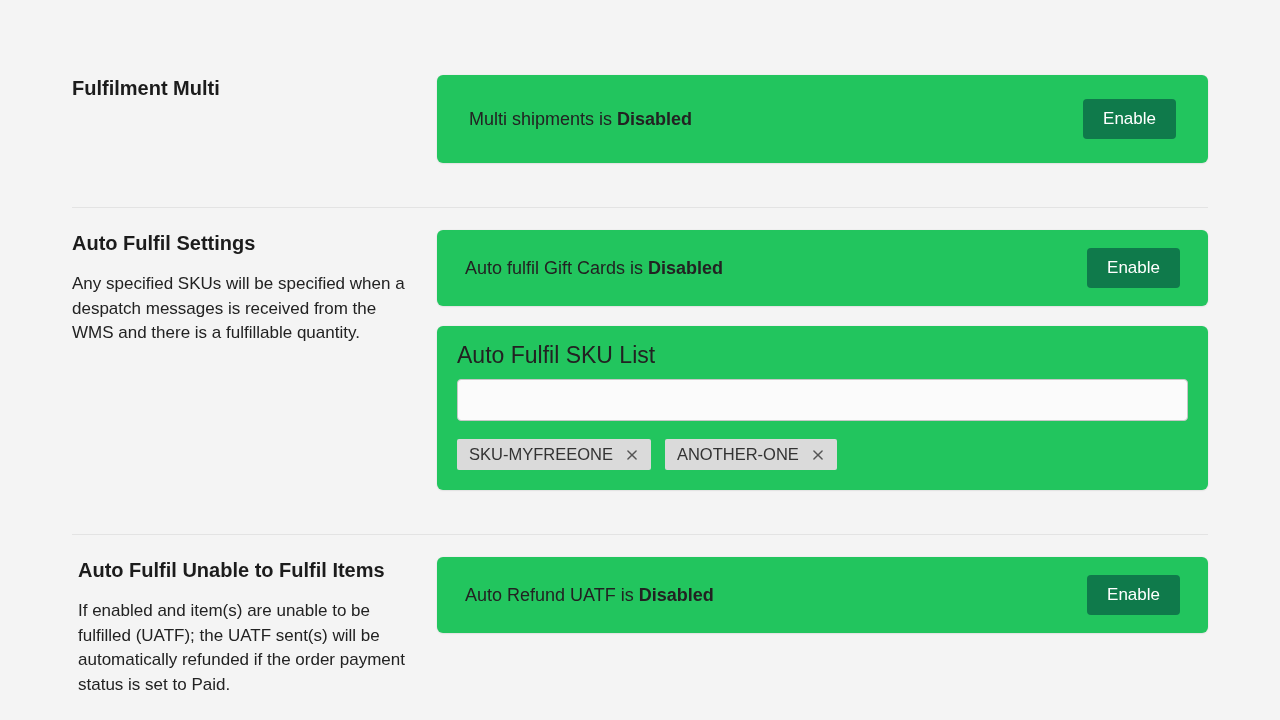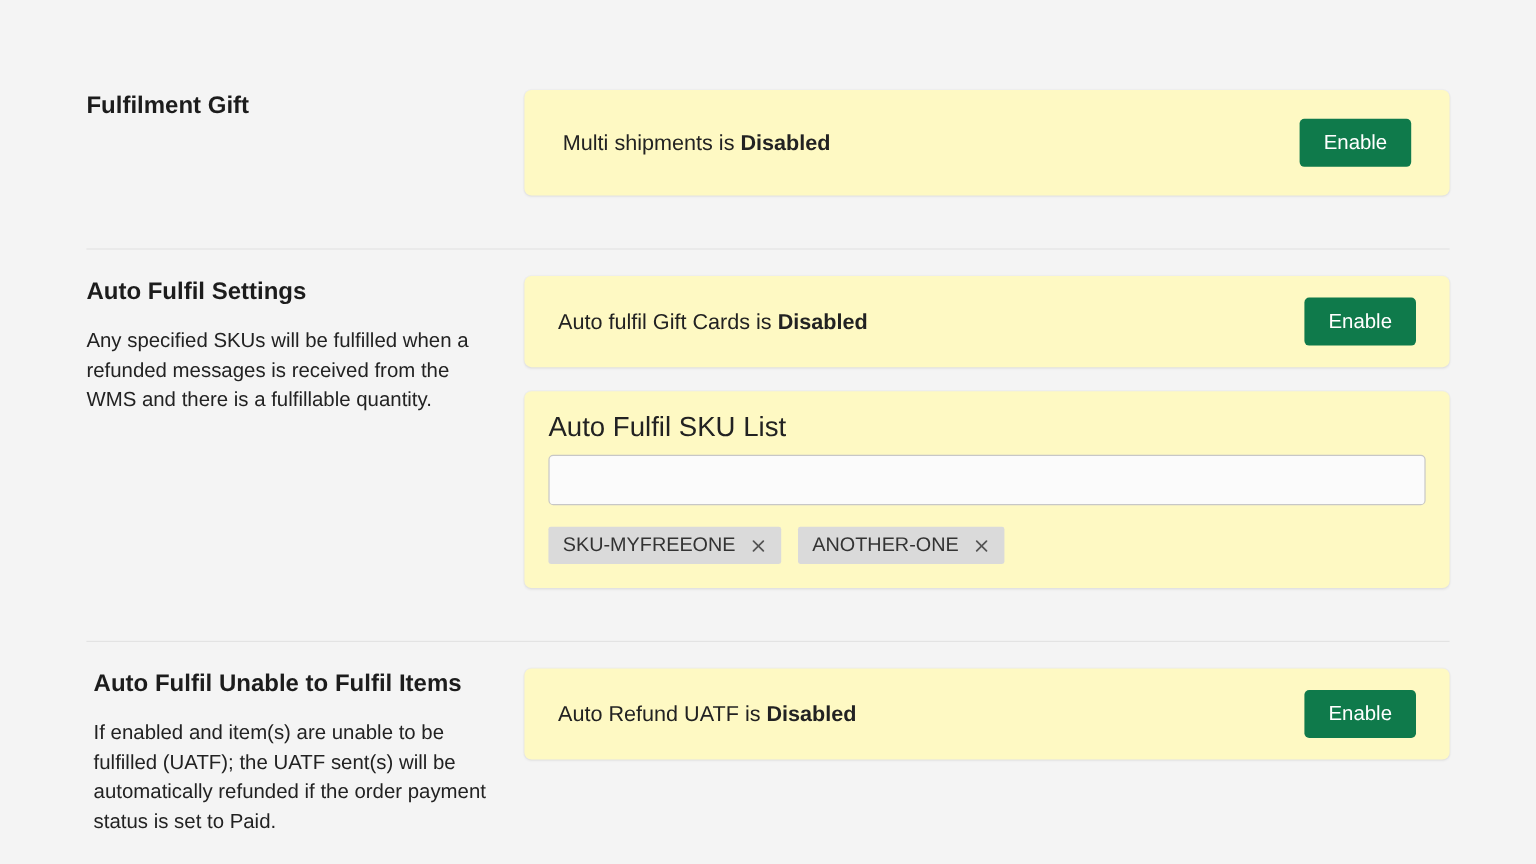--- a/index.html
+++ b/index.html
@@ -41,21 +41,21 @@
     line-height: 1.3;
   }
   .section-desc {
     font-size: 17px;
     line-height: 1.45;
     color: #222;
     margin-bottom: 18px;
   }
 
   .card {
-    background: #fef9c3;
+    background: #22c55e;
     border-radius: 6px;
     box-shadow: 0 1px 2px rgba(0,0,0,0.06), 0 0 0 1px rgba(0,0,0,0.02);
     margin-bottom: 20px;
   }
   .card-row {
     display: flex;
     align-items: center;
     justify-content: space-between;
     padding: 18px 28px;
   }
@@ -127,38 +127,38 @@
   #sec1 .card-row { padding: 24px 32px; }
   #sec3 .left-col { padding-left: 6px; }
 </style>
 </head>
 <body>
 
 <div class="page">
 
   <div class="section" id="sec1">
     <div class="left-col">
-      <h2 class="section-title">Fulfilment Gift</h2>
+      <h2 class="section-title">Fulfilment Multi</h2>
     </div>
     <div class="right-col">
       <div class="card">
         <div class="card-row">
           <div class="status-text">
             <span>Multi shipments is </span><strong>Disabled</strong>
           </div>
           <button class="btn">Enable</button>
         </div>
       </div>
     </div>
   </div>
 
   <div class="section" id="sec2">
     <div class="left-col">
       <h2 class="section-title">Auto Fulfil Settings</h2>
-      <p class="section-desc">Any specified SKUs will be fulfilled when a refunded messages is received from the WMS and there is a fulfillable quantity.</p>
+      <p class="section-desc">Any specified SKUs will be specified when a despatch messages is received from the WMS and there is a fulfillable quantity.</p>
     </div>
     <div class="right-col">
       <div class="card">
         <div class="card-row">
           <div class="status-text">
             <span>Auto fulfil Gift Cards is </span><strong>Disabled</strong>
           </div>
           <button class="btn">Enable</button>
         </div>
       </div>

